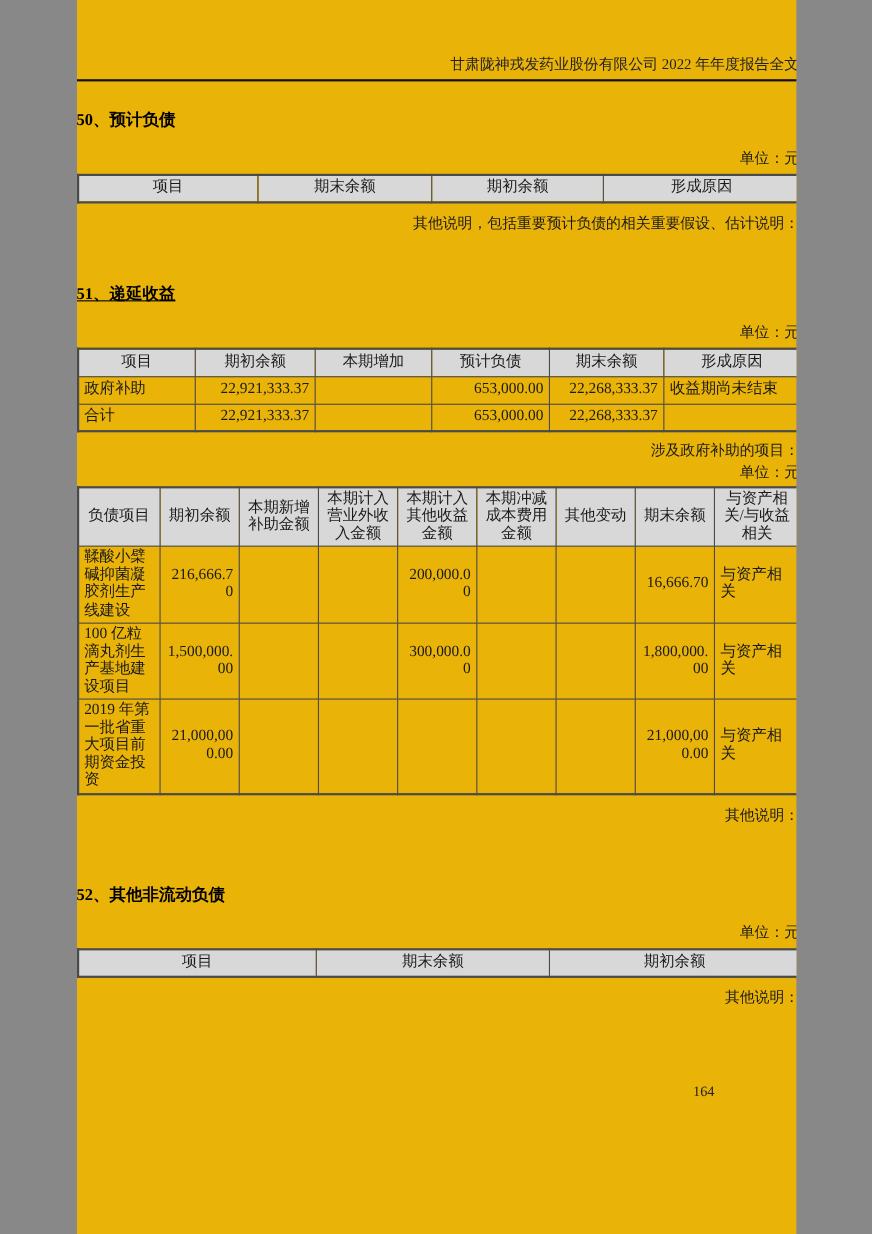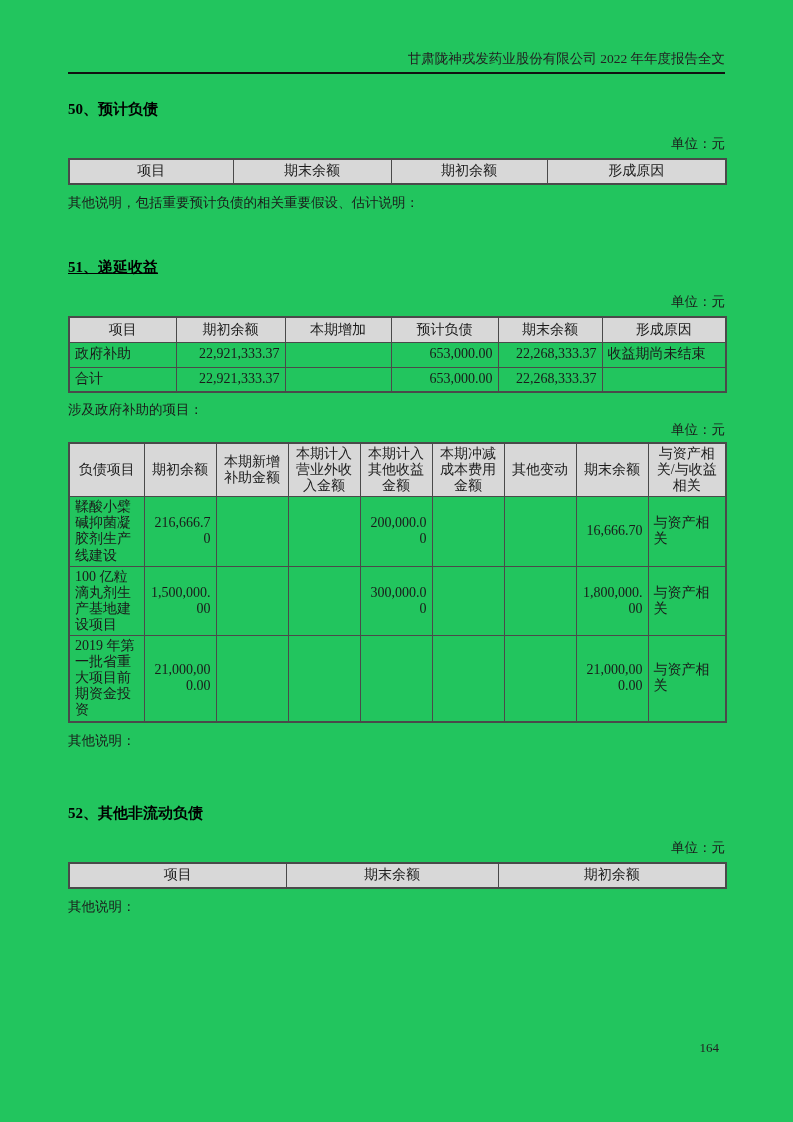--- a/index.html
+++ b/index.html
@@ -1,21 +1,21 @@
 <!DOCTYPE html>
 <html><head>
 <meta charset="utf-8">
 <style>
   * { margin:0; padding:0; box-sizing:border-box; }
   html,body { background:#888; }
   .page {
     position:relative;
-    width:793px; height:1122px;
+    width:654px; height:1122px;
     margin:0 auto;
-    background:#22c55e;
+    background:#eab308;
     font-family:"Liberation Serif","DejaVu Serif",serif;
     color:#1a1a1a;
     overflow:hidden;
   }
   .content { width:657px; margin:0 auto; }
   .doc-header {
     padding-top:50px;
     text-align:right;
     font-size:13.5px;
     line-height:18px;
@@ -39,20 +39,21 @@
     text-align:right;
     font-size:13.5px;
     margin-top:16px;
     margin-bottom:5px;
   }
   .unit-tight { margin-top:2px; margin-bottom:3px; }
   .note {
     font-size:13.5px;
     margin-top:9px;
     line-height:18px;
+    text-align:right;
   }
   .subnote { margin-top:8px; }
   table {
     width:657px;
     table-layout:fixed;
     border-collapse:collapse;
     border:2px solid #4a4a4a;
     font-size:14px;
   }
   th, td {
@@ -66,21 +67,21 @@
   th {
     background:#d8d8d8;
     font-weight:normal;
     text-align:center;
   }
   td.al-l { text-align:left; }
   td.al-r { text-align:right; }
   .row-h { height:25px; }
   .page-number {
     position:absolute;
-    top:1040px;
+    top:984px;
     right:74px;
     font-size:13px;
     color:#222;
   }
 </style>
 </head>
 <body>
 
 <div class="page">
   <div class="content">

